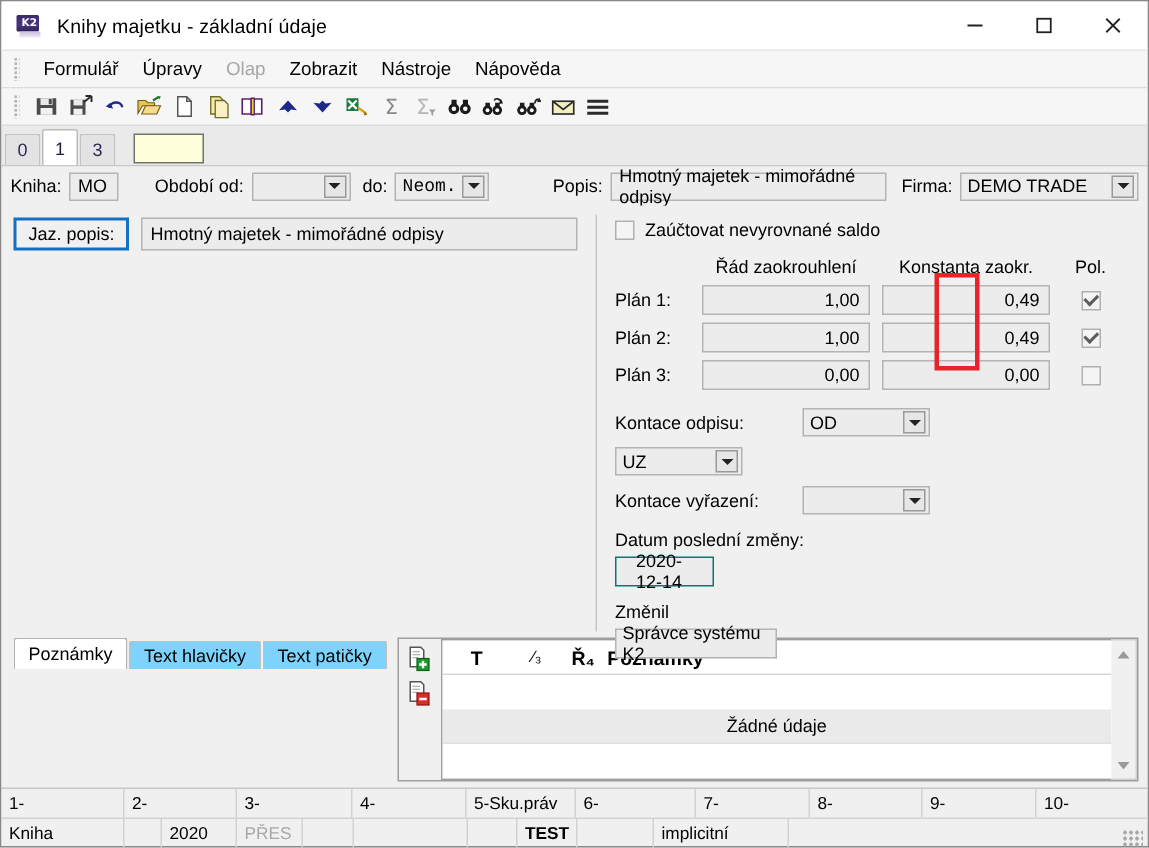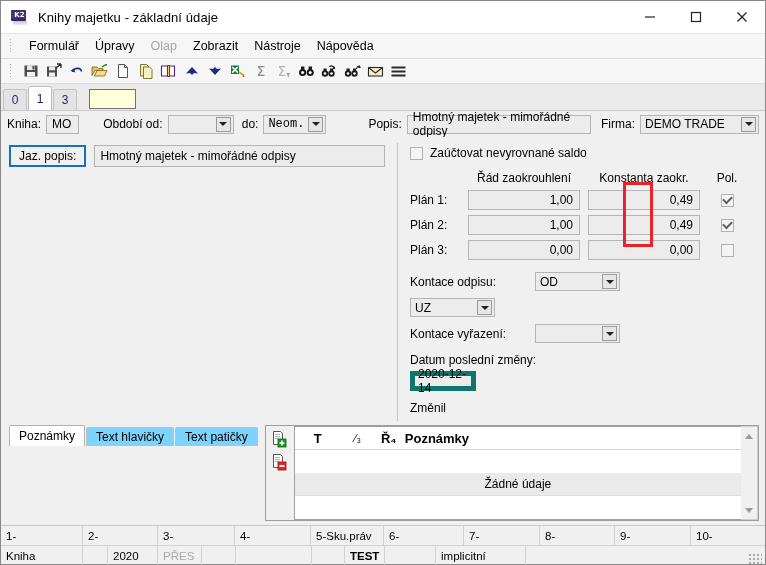--- a/index.html
+++ b/index.html
@@ -151,22 +151,22 @@
   .redbox{
     position:absolute;border:3px solid #e8232a;box-sizing:border-box;
     pointer-events:none;
   }
   .kont-row{display:flex;align-items:center;padding-left:12px;margin-top:7px;}
   .kont-lbl{width:125px;flex:none;font-size:12px;}
   .kont-combo{width:85px;flex:none;}
   .plain-lbl{padding-left:12px;margin-top:10px;font-size:12px;}
   .date-field{
     margin-left:12px;margin-top:4px;width:66px;height:20px;background:#ececec;
-    border:5px solid #0f766e;box-sizing:border-box;display:flex;align-items:center;
-    padding:0 3px;font-size:12px;
+    border:1px solid #0f766e;box-sizing:border-box;display:flex;align-items:center;
+    padding:0 13px;font-size:12px;
   }
   .user-field{
     margin-left:12px;margin-top:4px;width:108px;height:20px;background:#ececec;
     border:1px solid #b4b4b4;box-sizing:border-box;display:flex;align-items:center;
     padding:0 4px;font-size:12px;
   }
   
   .notes{height:100px;min-height:100px;display:flex;background:#f0f0f0;}
   .notes-tabs{display:flex;align-items:flex-end;height:21px;padding-left:8px;}
   .ntab{
@@ -497,20 +497,21 @@
           <span class="arrow">
               <i></i>
             </span>
         </div>
       </div>
 
       <div class="plain-lbl">Datum poslední změny:</div>
       <div class="date-field">2020-12-14</div>
 
       <div class="plain-lbl">Změnil</div>
+      <div class="user-field">Správce systému K2</div>
     </div>
   </div>
 
   <div class="notes">
     <div class="notes-tabs">
       <div class="ntab active">Poznámky</div>
       <div class="ntab">Text hlavičky</div>
       <div class="ntab">Text patičky</div>
     </div>
     <div class="notes-body">

